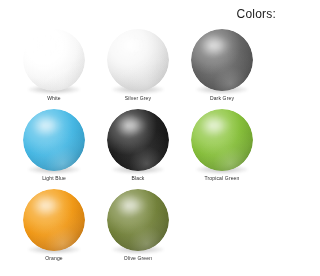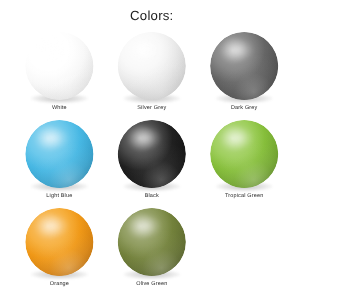--- a/index.html
+++ b/index.html
@@ -133,21 +133,21 @@
     color: #2b2b2b;
     font-family: "Liberation Sans", sans-serif;
     letter-spacing: 0.15px;
   }
 </style>
 </head>
 <body style="background: rgb(255, 255, 255);">
 
 <div id="sheet" style="background: rgb(255, 255, 255);">
 
-  <div id="page-title" style="color: rgb(28, 28, 28);">Colors:</div>
+  <div id="page-title" style="color: rgb(28, 28, 28); text-align: right;">Colors:</div>
 
   <div id="swatch-grid">
       <div class="swatch-cell">
         <div class="sphere-wrap">
           <div class="sphere-shadow"></div>
           <div class="sphere light-body">
             <div class="base" style="background: radial-gradient(circle at 34% 27%, rgb(255, 255, 255) 0%, rgb(255, 255, 255) 30%, rgb(230, 230, 230) 100%);"></div>
             <div class="shade"></div>
             <div class="rim"></div>
             <div class="gloss"></div>

